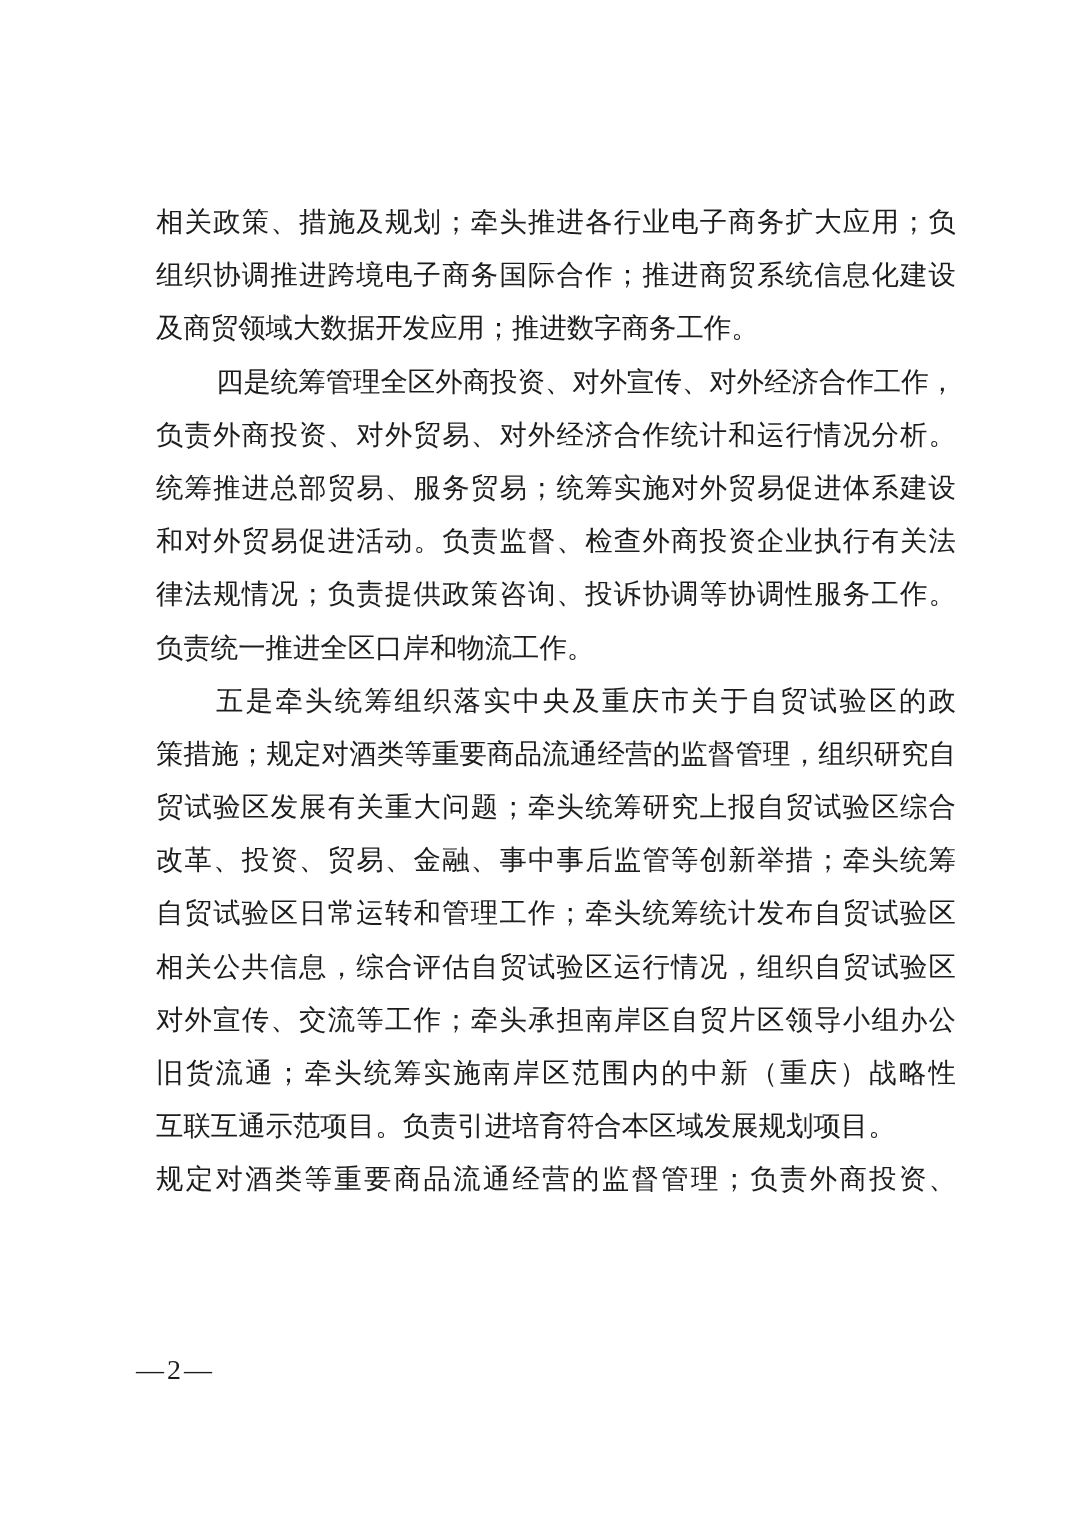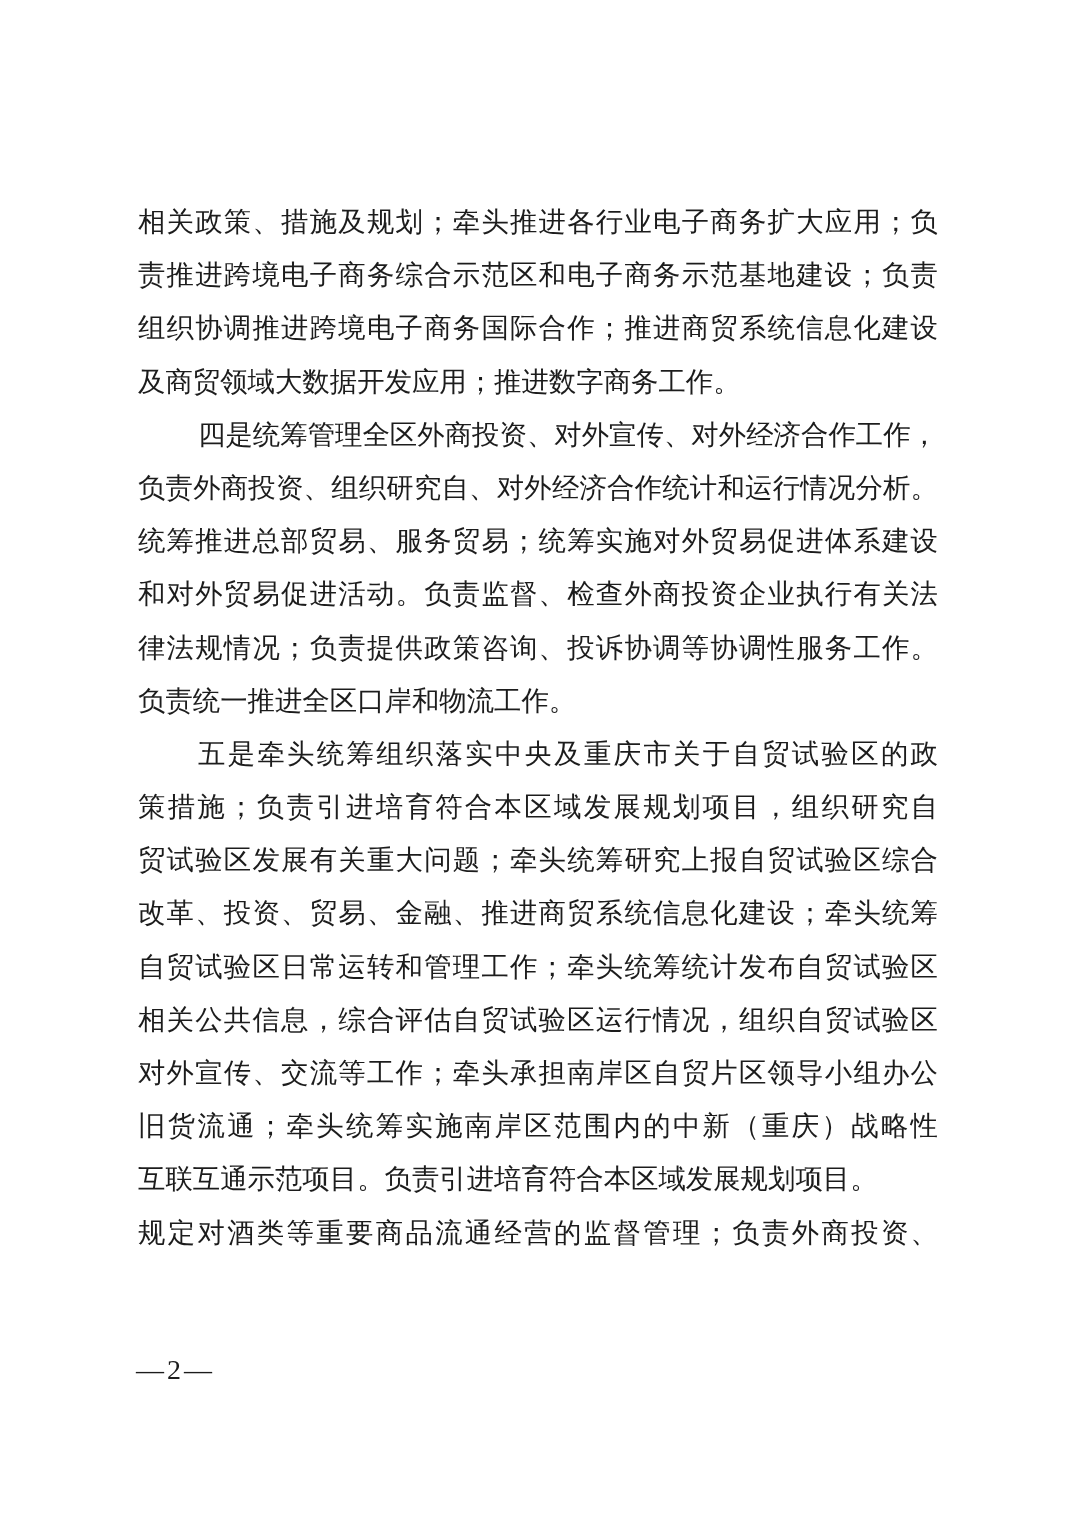--- a/index.html
+++ b/index.html
@@ -11,21 +11,21 @@
     position: relative;
     width: 1074px;
     height: 1520px;
     background: #ffffff;
     overflow: hidden;
     font-family: "Liberation Serif", "DejaVu Serif", serif;
     color: #1c1c1c;
   }
   .doc-body {
     position: absolute;
-    left: 138px;
+    left: 156px;
     top: 196px;
     width: 800px;
     font-size: 27.4px;
     line-height: 53.2px;
     letter-spacing: 0;
   }
   .line {
     height: 53.2px;
     text-align: justify;
     text-align-last: justify;
@@ -49,33 +49,32 @@
     word-spacing: -6px;
     color: #1c1c1c;
   }
 </style>
 </head>
 <body>
 
 <div class="page">
   <div class="doc-body" id="doc-body">
       <div class="line">相关政策、措施及规划；牵头推进各行业电子商务扩大应用；负</div>
-      <div class="line">责推进跨境电子商务综合示范区和电子商务示范基地建设；负责</div>
       <div class="line">组织协调推进跨境电子商务国际合作；推进商贸系统信息化建设</div>
       <div class="line para-end">及商贸领域大数据开发应用；推进数字商务工作。</div>
       <div class="line indent">四是统筹管理全区外商投资、对外宣传、对外经济合作工作，</div>
-      <div class="line">负责外商投资、组织研究自、对外经济合作统计和运行情况分析。</div>
+      <div class="line">负责外商投资、对外贸易、对外经济合作统计和运行情况分析。</div>
       <div class="line">统筹推进总部贸易、服务贸易；统筹实施对外贸易促进体系建设</div>
       <div class="line">和对外贸易促进活动。负责监督、检查外商投资企业执行有关法</div>
       <div class="line">律法规情况；负责提供政策咨询、投诉协调等协调性服务工作。</div>
       <div class="line para-end">负责统一推进全区口岸和物流工作。</div>
       <div class="line indent">五是牵头统筹组织落实中央及重庆市关于自贸试验区的政</div>
-      <div class="line">策措施；负责引进培育符合本区域发展规划项目，组织研究自</div>
+      <div class="line">策措施；规定对酒类等重要商品流通经营的监督管理，组织研究自</div>
       <div class="line">贸试验区发展有关重大问题；牵头统筹研究上报自贸试验区综合</div>
-      <div class="line">改革、投资、贸易、金融、推进商贸系统信息化建设；牵头统筹</div>
+      <div class="line">改革、投资、贸易、金融、事中事后监管等创新举措；牵头统筹</div>
       <div class="line">自贸试验区日常运转和管理工作；牵头统筹统计发布自贸试验区</div>
       <div class="line">相关公共信息，综合评估自贸试验区运行情况，组织自贸试验区</div>
       <div class="line">对外宣传、交流等工作；牵头承担南岸区自贸片区领导小组办公</div>
       <div class="line">旧货流通；牵头统筹实施南岸区范围内的中新（重庆）战略性</div>
       <div class="line para-end">互联互通示范项目。负责引进培育符合本区域发展规划项目。</div>
       <div class="line">规定对酒类等重要商品流通经营的监督管理；负责外商投资、</div>
     </div>
   <div class="page-number">— 2 —</div>
 </div>
 

